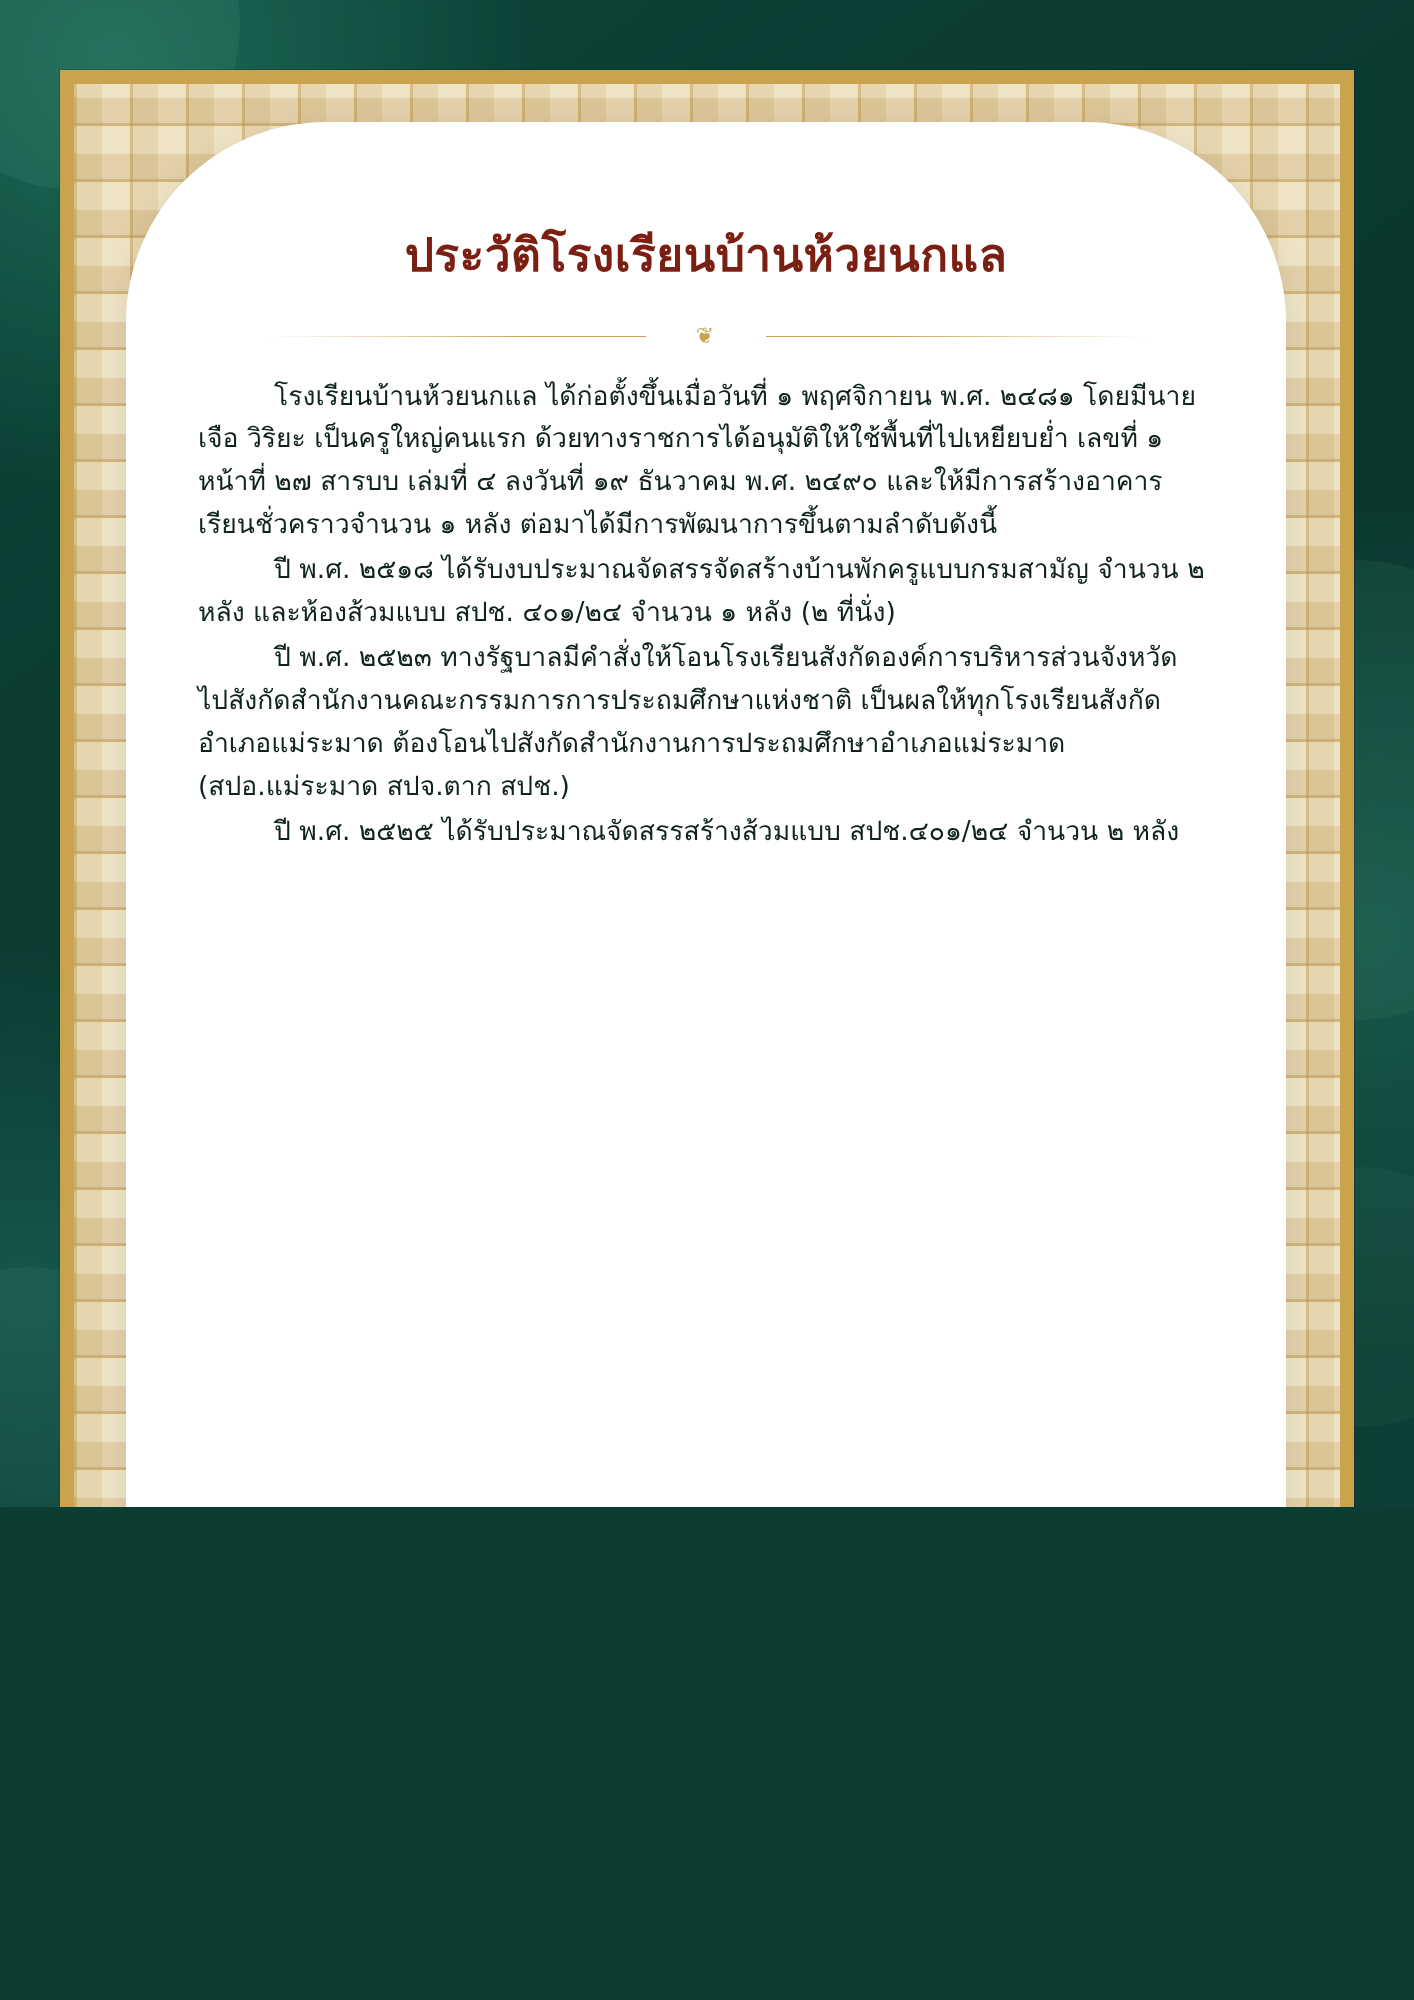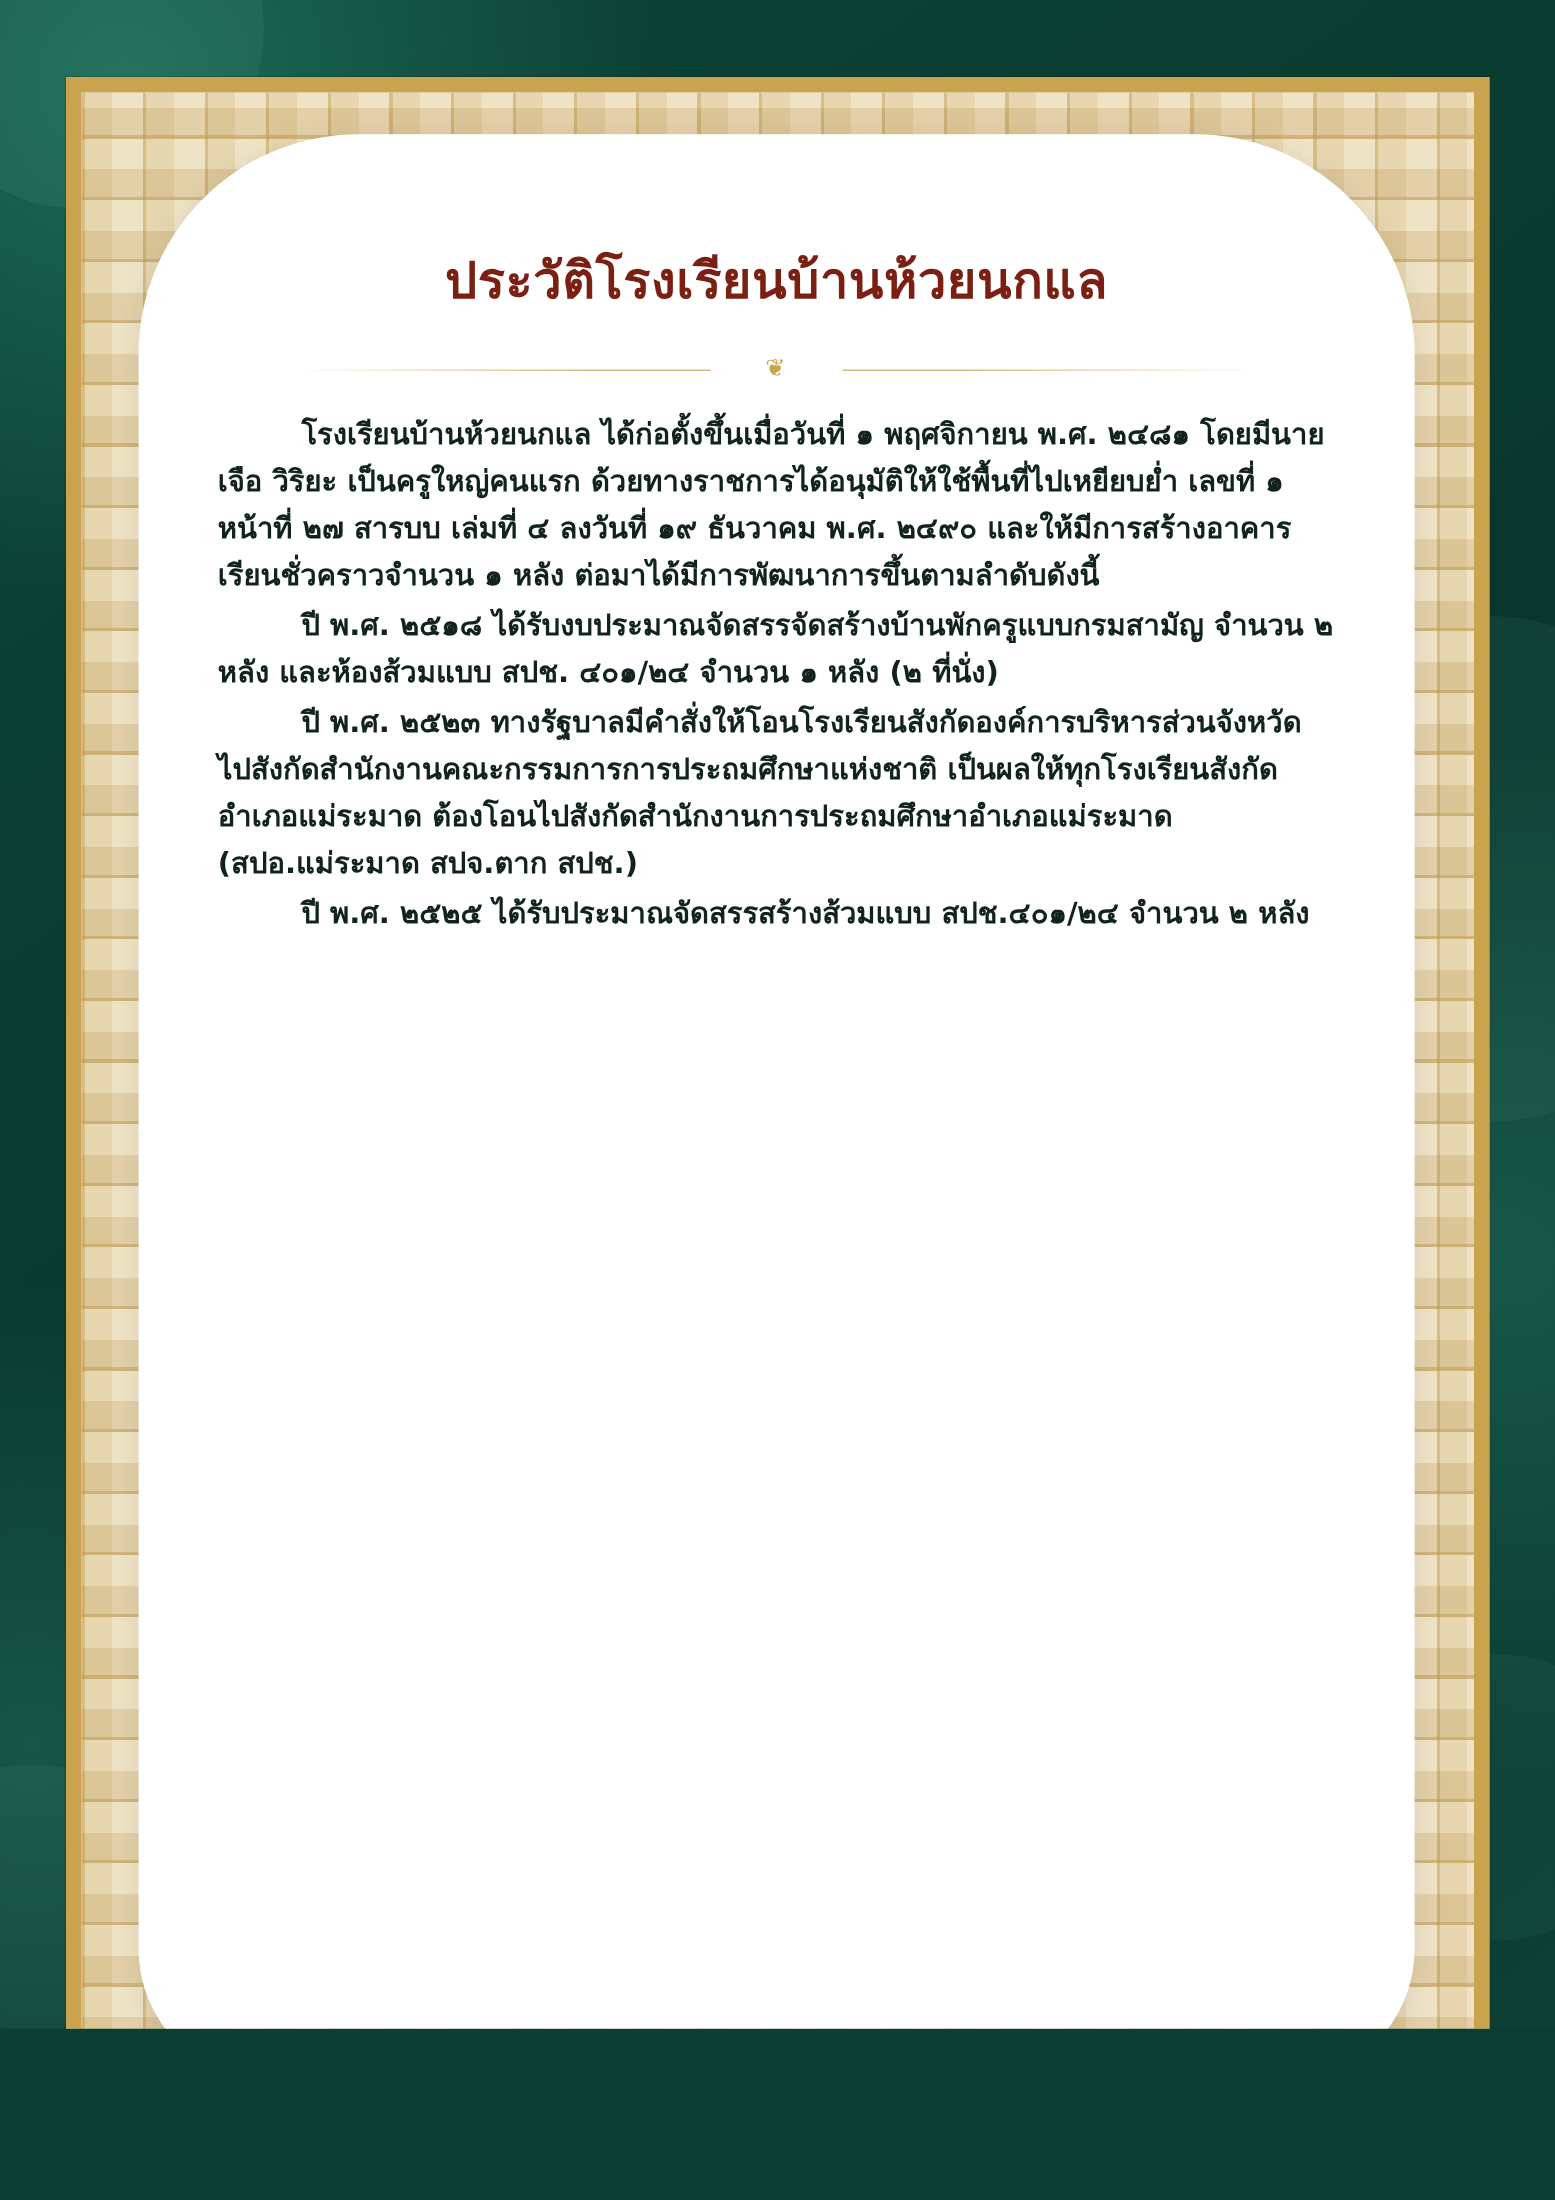--- a/index.html
+++ b/index.html
@@ -10,21 +10,21 @@
     width: 1414px;
     height: 2000px;
     background: #0b3d33;
     font-family: "DejaVu Sans", "Liberation Sans", sans-serif;
   }
 
   
   .page {
     position: relative;
     width: 1414px;
-    height: 1844px;
+    height: 1507px;
     overflow: hidden;
     background:
       radial-gradient(circle at 8% 4%, #1d6a57 0%, rgba(29,106,87,0) 22%),
       radial-gradient(circle at 97% 62%, #18584a 0%, rgba(24,88,74,0) 26%),
       radial-gradient(circle at 2% 86%, #17564a 0%, rgba(23,86,74,0) 20%),
       linear-gradient(145deg, #0d4539 0%, #09362d 55%, #0c3f35 100%);
     padding-left: 16px;
   }
   .blob {
     position: absolute;
@@ -119,21 +119,20 @@
   .body {
     padding: 26px 72px 40px 72px;
     color: #11231f;
     font-size: 26.5px;
     line-height: 1.62;
     text-align: left;
   }
   .body p {
     margin: 0 0 2px 0;
     text-indent: 76px;
-    font-weight: bold;
   }
   .body p.noindent { text-indent: 0; }
 
   .footer-space { height: 10px; }
 </style>
 </head>
 <body>
 
 <div class="page">
   <div class="blob b1"></div>

